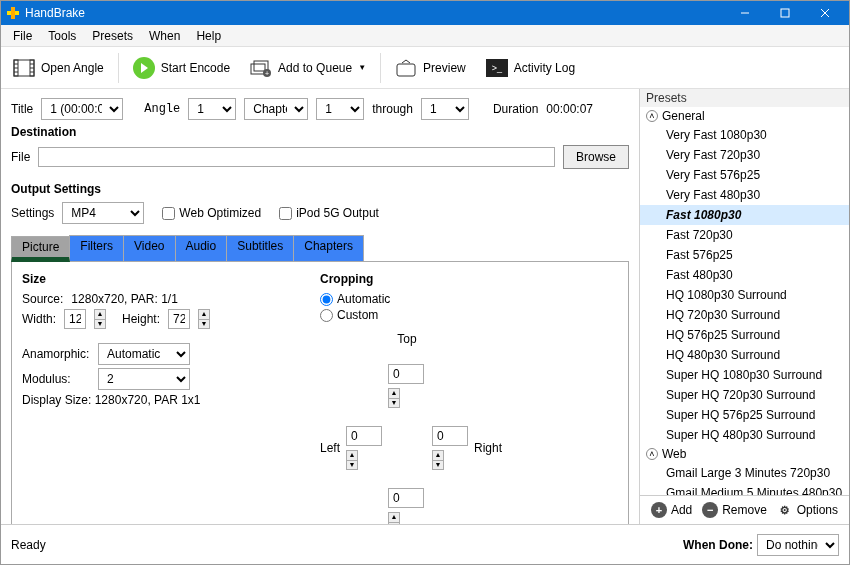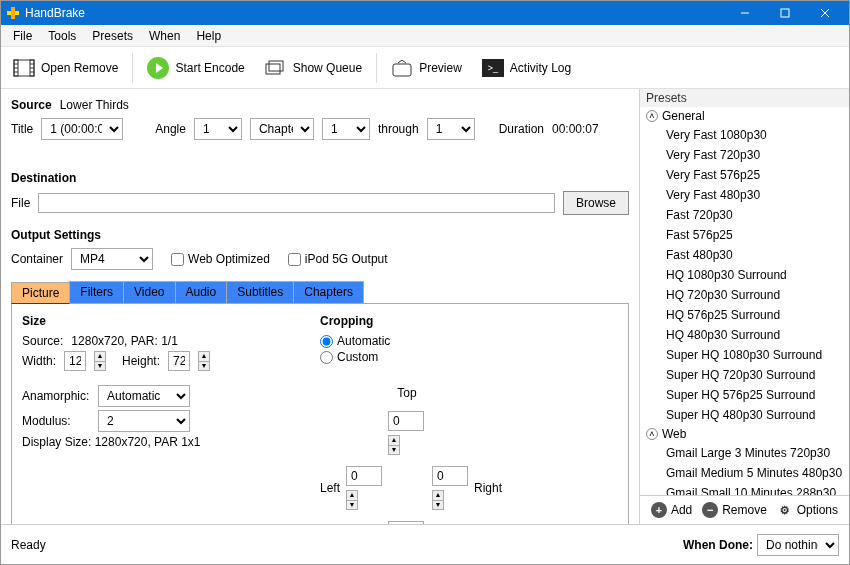--- a/index.html
+++ b/index.html
@@ -29,30 +29,30 @@
   select, input[type=text] { font-size: 12px; border: 1px solid #aaa; background: #fff; height: 20px; padding: 0 4px; }
   select { height: 22px; }
   .wide-combo { width: 82px; }
   .small-combo { width: 48px; }
   .file-input { flex: 1; height: 22px; }
   .browse-btn { height: 24px; padding: 0 12px; border: 1px solid #888; background: #eee; font-size: 12px; }
   .checkbox-row { display: flex; align-items: center; gap: 4px; margin-left: 10px; }
   
   .tabs { display: flex; margin-top: 8px; border-bottom: 1px solid #aaa; }
   .tab { padding: 3px 10px; border: 1px solid #aaa; border-bottom: none; background: #3b82f6; margin-right: -1px; font-size: 12px; cursor: default; }
-  .tab.active { background: #fdba74; border-bottom: 1px solid #14532d; position: relative; top: 1px; }
+  .tab.active { background: #a3a3a3; border-bottom: 5px solid #14532d; position: relative; top: 1px; }
   .tab-content { border: 1px solid #aaa; border-top: none; padding: 10px; flex: 1; display: flex; }
   .size-col { flex: 1; }
   .crop-col { flex: 1; }
   .sub-head { font-weight: 600; margin-bottom: 6px; }
   .num-input { width: 22px; height: 20px; }
   .spin { width: 12px; height: 20px; border: 1px solid #aaa; background: #eee; font-size: 7px; display: inline-flex; flex-direction: column; }
   .spin div { flex:1; text-align:center; line-height:8px; border-bottom:1px solid #aaa; }
   .spin div:last-child { border:none; }
-  .crop-grid { display: grid; grid-template-columns: auto auto auto auto auto; grid-template-rows: auto auto auto auto auto; gap: 11px 6px; align-items: center; justify-items: center; margin-top: 22px; width:180px; }
+  .crop-grid { display: grid; grid-template-columns: auto auto auto auto auto; grid-template-rows: auto auto auto auto auto; gap: 18px 6px; align-items: center; justify-items: center; margin-top: 10px; width:180px; }
   .crop-grid .cl { grid-column:1; grid-row:3;} .crop-grid .cr { grid-column:5; grid-row:3;}
   .crop-grid .ct { grid-column:3; grid-row:1;} .crop-grid .cb { grid-column:3; grid-row:5;}
   .crop-grid .it { grid-column:3; grid-row:2;} .crop-grid .ib { grid-column:3; grid-row:4;}
   .crop-grid .il { grid-column:2; grid-row:3;} .crop-grid .ir { grid-column:4; grid-row:3;}
   
   .right { width: 210px; border-left: 1px solid #d0d0d0; display: flex; flex-direction: column;}
   .presets-head { padding: 2px 6px; font-size: 12px; color: #333; background: #f2f2f2; }
   .preset-tree { flex: 1; overflow-y: auto; position: relative; }
   .preset-tree::-webkit-scrollbar { width: 16px; }
   .preset-tree::-webkit-scrollbar-track { background: #f0f0f0; }
@@ -116,35 +116,38 @@
           <rect x="1" y="1" width="4" height="16" fill="none" stroke="#333"></rect>
           <rect x="17" y="1" width="4" height="16" fill="none" stroke="#333"></rect>
           <line x1="1" y1="5" x2="5" y2="5" stroke="#333"></line>
           <line x1="1" y1="9" x2="5" y2="9" stroke="#333"></line>
           <line x1="1" y1="13" x2="5" y2="13" stroke="#333"></line>
           <line x1="17" y1="5" x2="21" y2="5" stroke="#333"></line>
           <line x1="17" y1="9" x2="21" y2="9" stroke="#333"></line>
           <line x1="17" y1="13" x2="21" y2="13" stroke="#333"></line>
         </svg>
       </span>
-    <span>Open Remove</span>
+    <span>Open Angle</span>
   </div>
   <div class="sep"></div>
   <div class="tool-item">
     <span class="play-circle"></span>
     <span>Start Encode</span>
   </div>
   <div class="tool-item">
     <span class="tool-icon">
         <svg width="22" height="18" viewBox="0 0 22 18">
           <rect x="1" y="5" width="14" height="10" fill="none" stroke="#333"></rect>
           <rect x="4" y="2" width="14" height="10" fill="none" stroke="#333"></rect>
+          <circle cx="17" cy="14" r="4" fill="#555"></circle>
+          <text x="17" y="17" fill="#fff" font-size="7" text-anchor="middle">+</text>
         </svg>
       </span>
-    <span>Show Queue</span>
+    <span>Add to Queue</span>
+    <span style="font-size:8px;">▼</span>
   </div>
   <div class="sep"></div>
   <div class="tool-item">
     <span class="tool-icon">
         <svg width="22" height="18" viewBox="0 0 22 18">
           <rect x="2" y="5" width="18" height="12" rx="2" fill="none" stroke="#333"></rect>
           <line x1="7" y1="4" x2="11" y2="1" stroke="#333"></line>
           <line x1="15" y1="4" x2="11" y2="1" stroke="#333"></line>
         </svg>
       </span>
@@ -153,50 +156,46 @@
   <div class="tool-item">
     <span class="term-icon">&gt;_</span>
     <span>Activity Log</span>
   </div>
 </div>
 
 <div class="main">
   <div class="left">
 
     <div class="row">
-      <span class="label bold">Source</span>
-      <span class="label">Lower Thirds</span>
-    </div>
-    <div class="row">
       <span class="label">Title</span>
       <select class="wide-combo"><option>1 (00:00:07)</option></select>
-      <span class="label" style="margin-left:24px;">Angle</span>
+      <span class="label" style="margin-left:13px;font-family:Liberation Mono, monospace;">Angle</span>
       <select class="small-combo"><option>1</option></select>
       <select style="width:64px;"><option>Chapters</option></select>
       <select class="small-combo"><option>1</option></select>
       <span class="label">through</span>
       <select class="small-combo"><option>1</option></select>
       <span class="label" style="margin-left:8px;padding-left:8px;">Duration</span>
       <span class="label">00:00:07</span>
     </div>
 
-    <div class="row" style="margin-top:28px;">
+    <div class="row" style="margin-top:2px;">
         <span class="label bold">Destination</span>
       </div>
     <div class="row">
       <span class="label">File</span>
       <input type="text" class="file-input" value="" style="">
       <button class="browse-btn">Browse</button>
     </div>
 
     <div class="row" style="margin-top:10px;">
         <span class="label bold">Output Settings</span>
       </div>
     <div class="row">
-      <span class="label">Container</span>
+      <span class="label">Settings</span>
       <select class="wide-combo"><option>MP4</option></select>
       <label class="checkbox-row">
           <input type="checkbox" style="">
           <span>Web Optimized</span>
         </label>
       <label class="checkbox-row">
           <input type="checkbox" style="">
           <span>iPod 5G Output</span>
         </label>
     </div>
@@ -280,20 +279,21 @@
     <div class="presets-head">Presets</div>
     <div class="preset-tree" id="preset-tree">
         <div class="preset-group">
           <span class="chev">˄</span>
           <span>General</span>
         </div>
         <div class="preset-item">Very Fast 1080p30</div>
         <div class="preset-item">Very Fast 720p30</div>
         <div class="preset-item">Very Fast 576p25</div>
         <div class="preset-item">Very Fast 480p30</div>
+        <div class="preset-item selected">Fast 1080p30</div>
         <div class="preset-item">Fast 720p30</div>
         <div class="preset-item">Fast 576p25</div>
         <div class="preset-item">Fast 480p30</div>
         <div class="preset-item">HQ 1080p30 Surround</div>
         <div class="preset-item">HQ 720p30 Surround</div>
         <div class="preset-item">HQ 576p25 Surround</div>
         <div class="preset-item">HQ 480p30 Surround</div>
         <div class="preset-item">Super HQ 1080p30 Surround</div>
         <div class="preset-item">Super HQ 720p30 Surround</div>
         <div class="preset-item">Super HQ 576p25 Surround</div>

